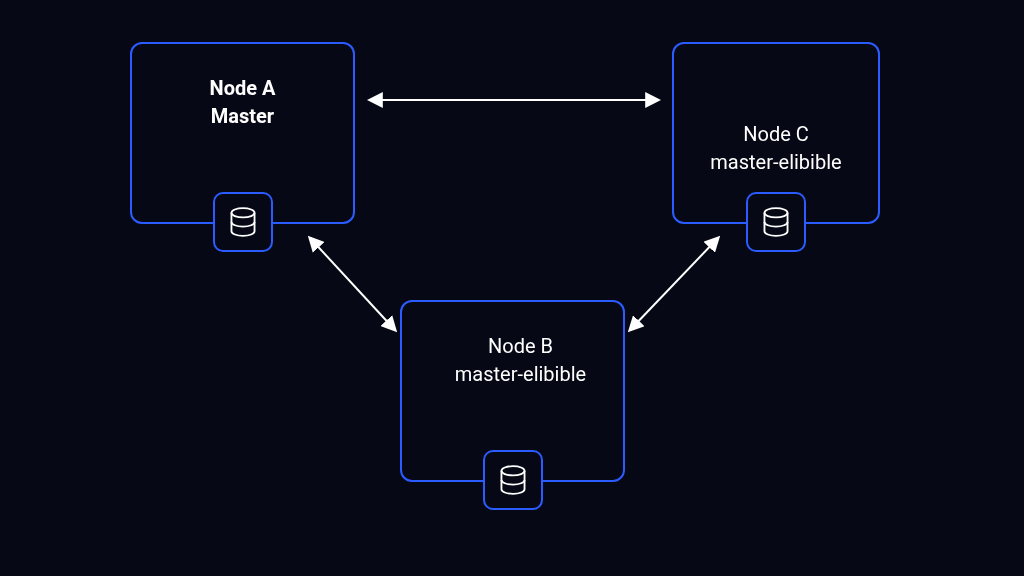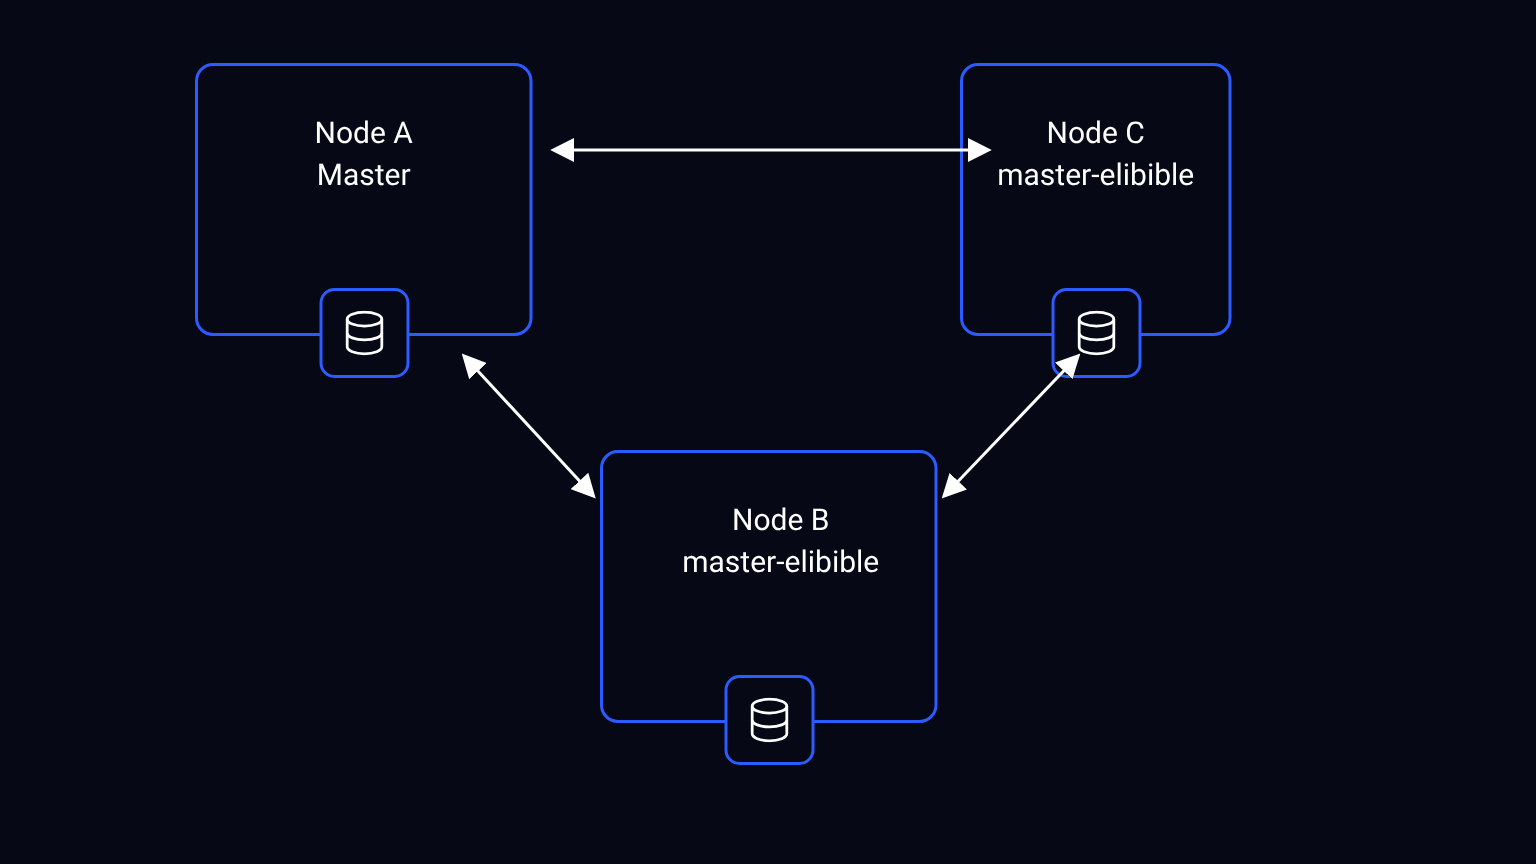--- a/index.html
+++ b/index.html
@@ -21,21 +21,21 @@
       flex-direction: column;
       align-items: center;
       padding-top: 30px;
     }
     .node .title {
       font-size: 20px;
       line-height: 1.4;
       text-align: center;
       font-weight: 400;
     }
-    .node.master .title { font-weight: 400; }
+    .node.master .title { font-weight: 700; }
     .db-badge {
       position: absolute;
       bottom: -30px;
       left: 50%;
       transform: translateX(-50%);
       width: 60px;
       height: 60px;
       border: 2px solid #2B5CFF;
       border-radius: 10px;
       background: #060815;
@@ -70,21 +70,21 @@
   </div>
   <div class="db-badge">
     <svg class="db-icon" viewBox="0 0 24 26">
       <ellipse cx="12" cy="5" rx="10" ry="4" stroke="#fff" stroke-width="1.6" fill="none"></ellipse>
       <path d="M2 5 V21 C2 23.2 6.5 25 12 25 C17.5 25 22 23.2 22 21 V5" stroke="#fff" stroke-width="1.6" fill="none"></path>
       <path d="M2 13 C2 15.2 6.5 17 12 17 C17.5 17 22 15.2 22 13" stroke="#fff" stroke-width="1.6" fill="none"></path>
     </svg>
   </div>
 </div>
 
-<div class="node" style="left:640px; top:42px; width:181px; height:182px;">
+<div class="node" style="left:672px; top:42px; width:208px; height:182px;justify-content:center;">
   <div class="title">
     <div>Node C</div>
     <div>master-elibible</div>
   </div>
   <div class="db-badge">
     <svg class="db-icon" viewBox="0 0 24 26">
       <ellipse cx="12" cy="5" rx="10" ry="4" stroke="#fff" stroke-width="1.6" fill="none"></ellipse>
       <path d="M2 5 V21 C2 23.2 6.5 25 12 25 C17.5 25 22 23.2 22 21 V5" stroke="#fff" stroke-width="1.6" fill="none"></path>
       <path d="M2 13 C2 15.2 6.5 17 12 17 C17.5 17 22 15.2 22 13" stroke="#fff" stroke-width="1.6" fill="none"></path>
     </svg>

